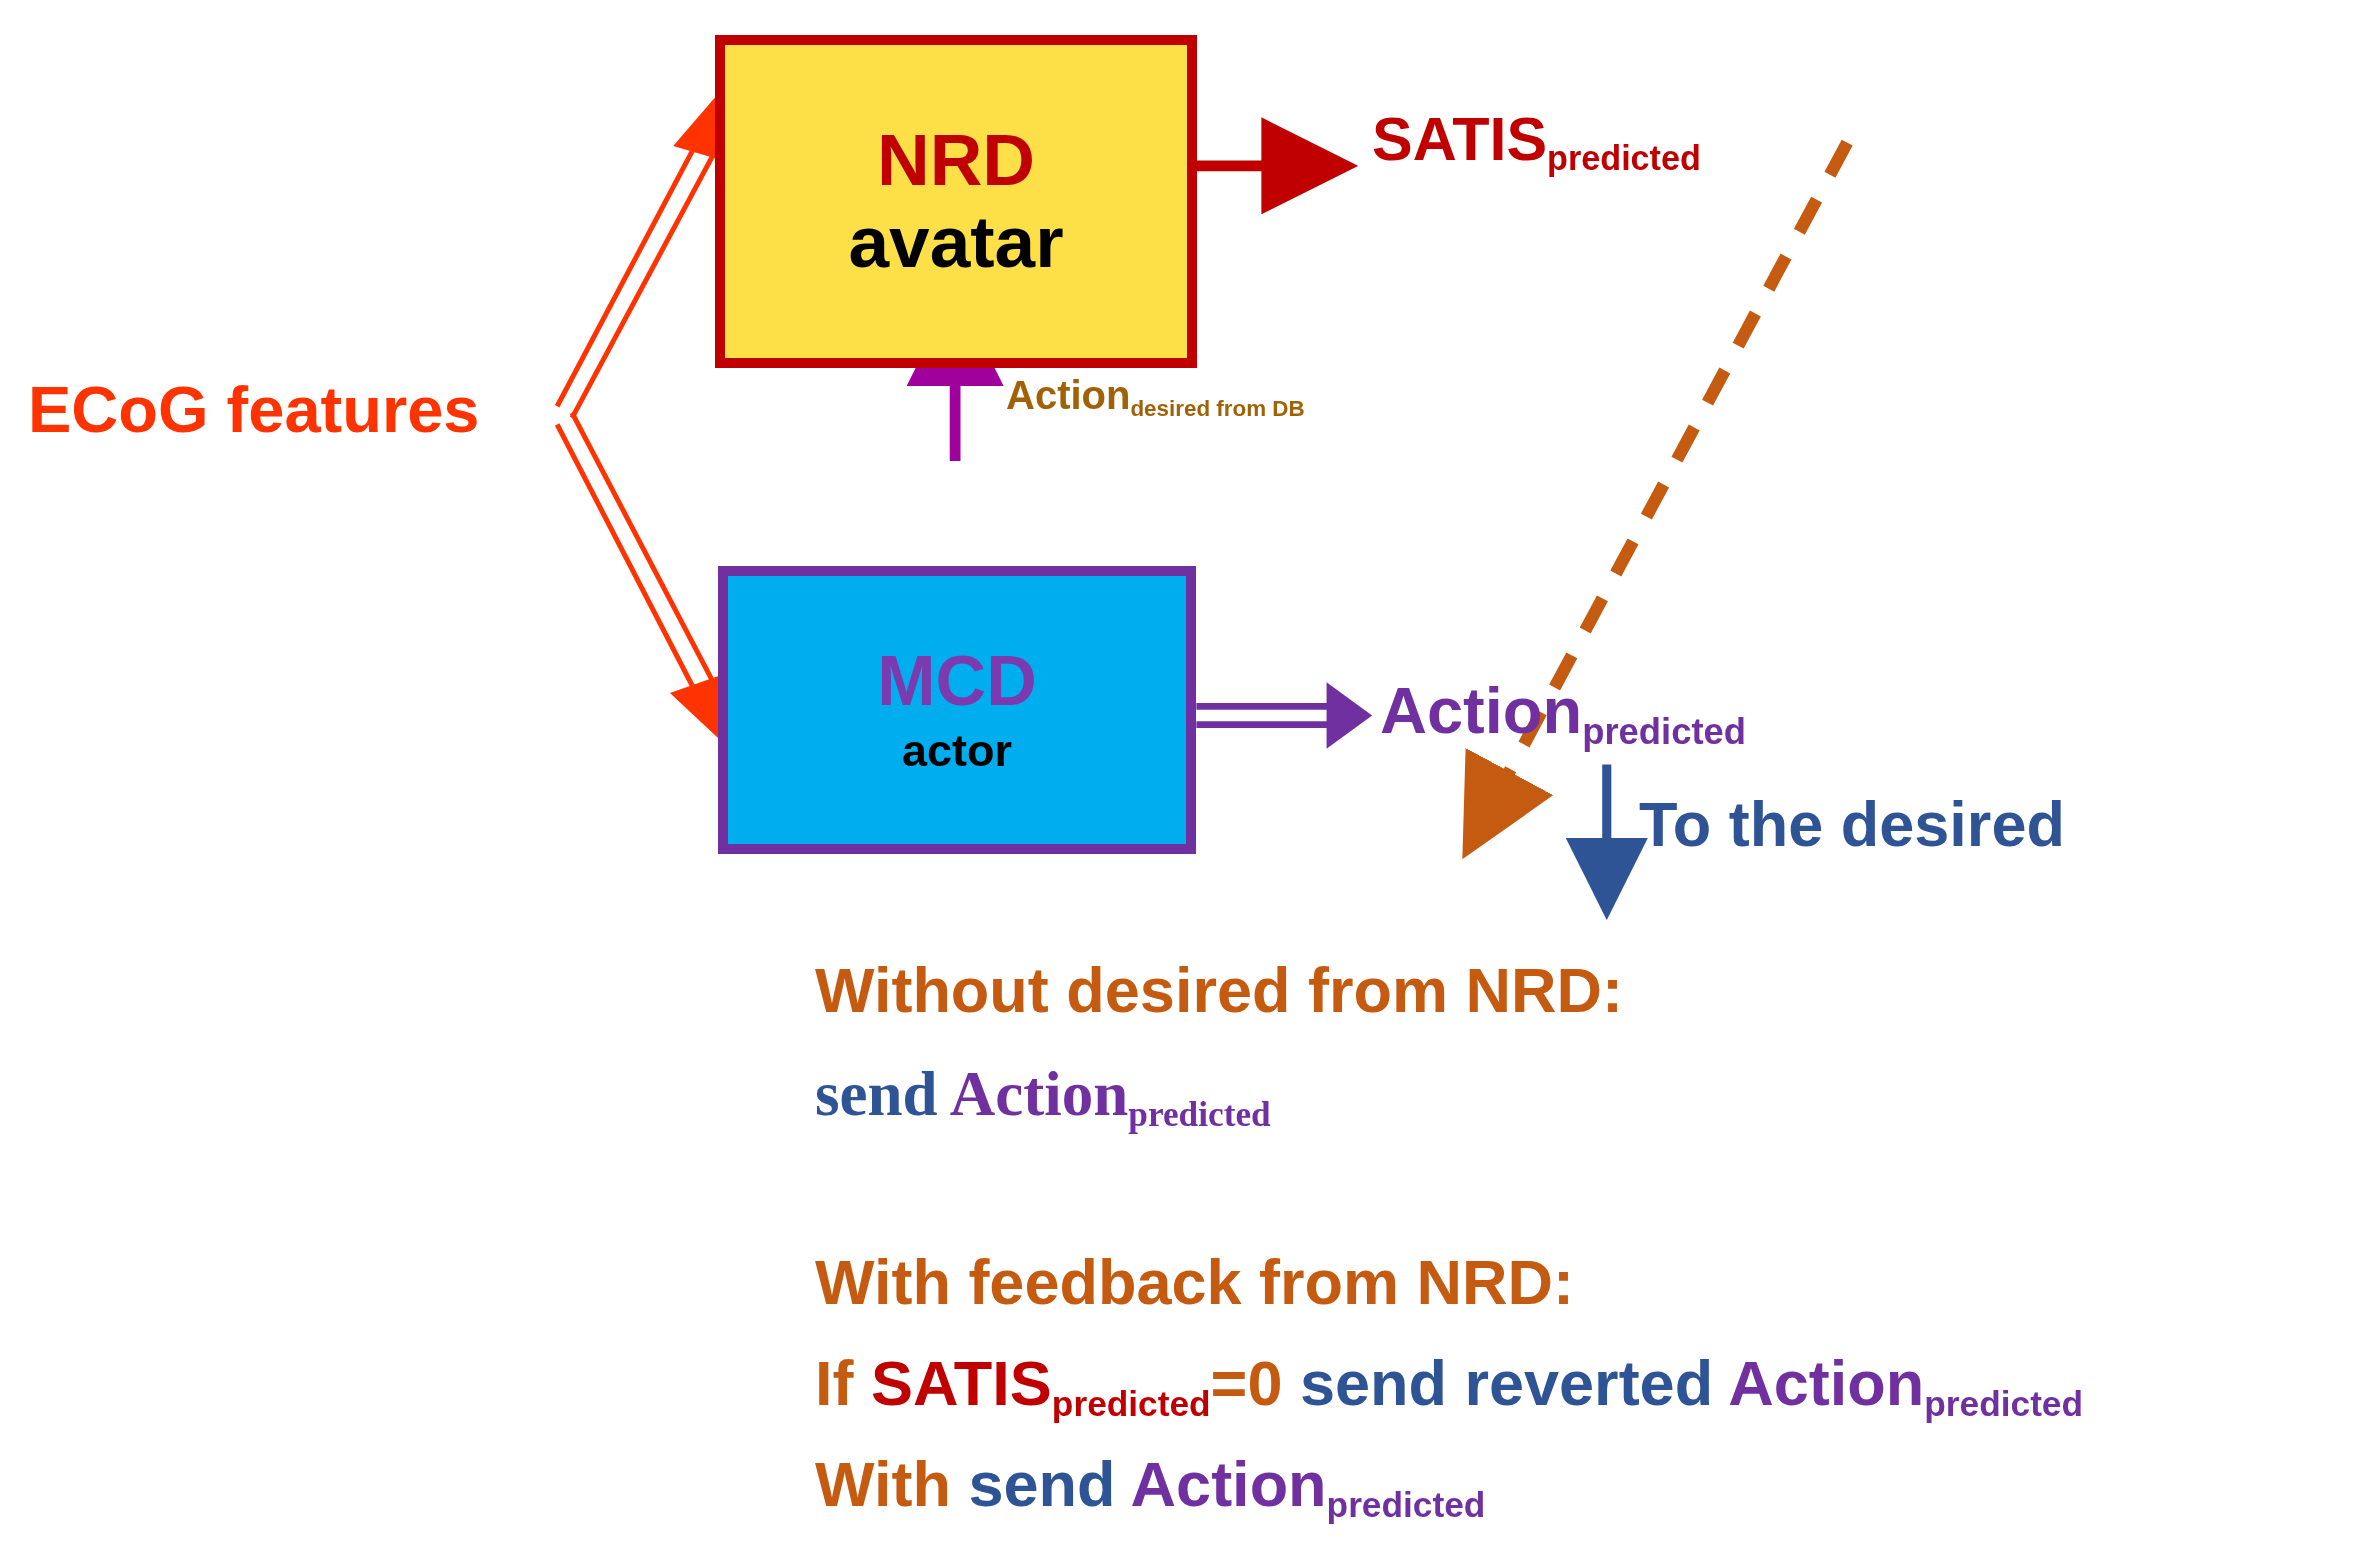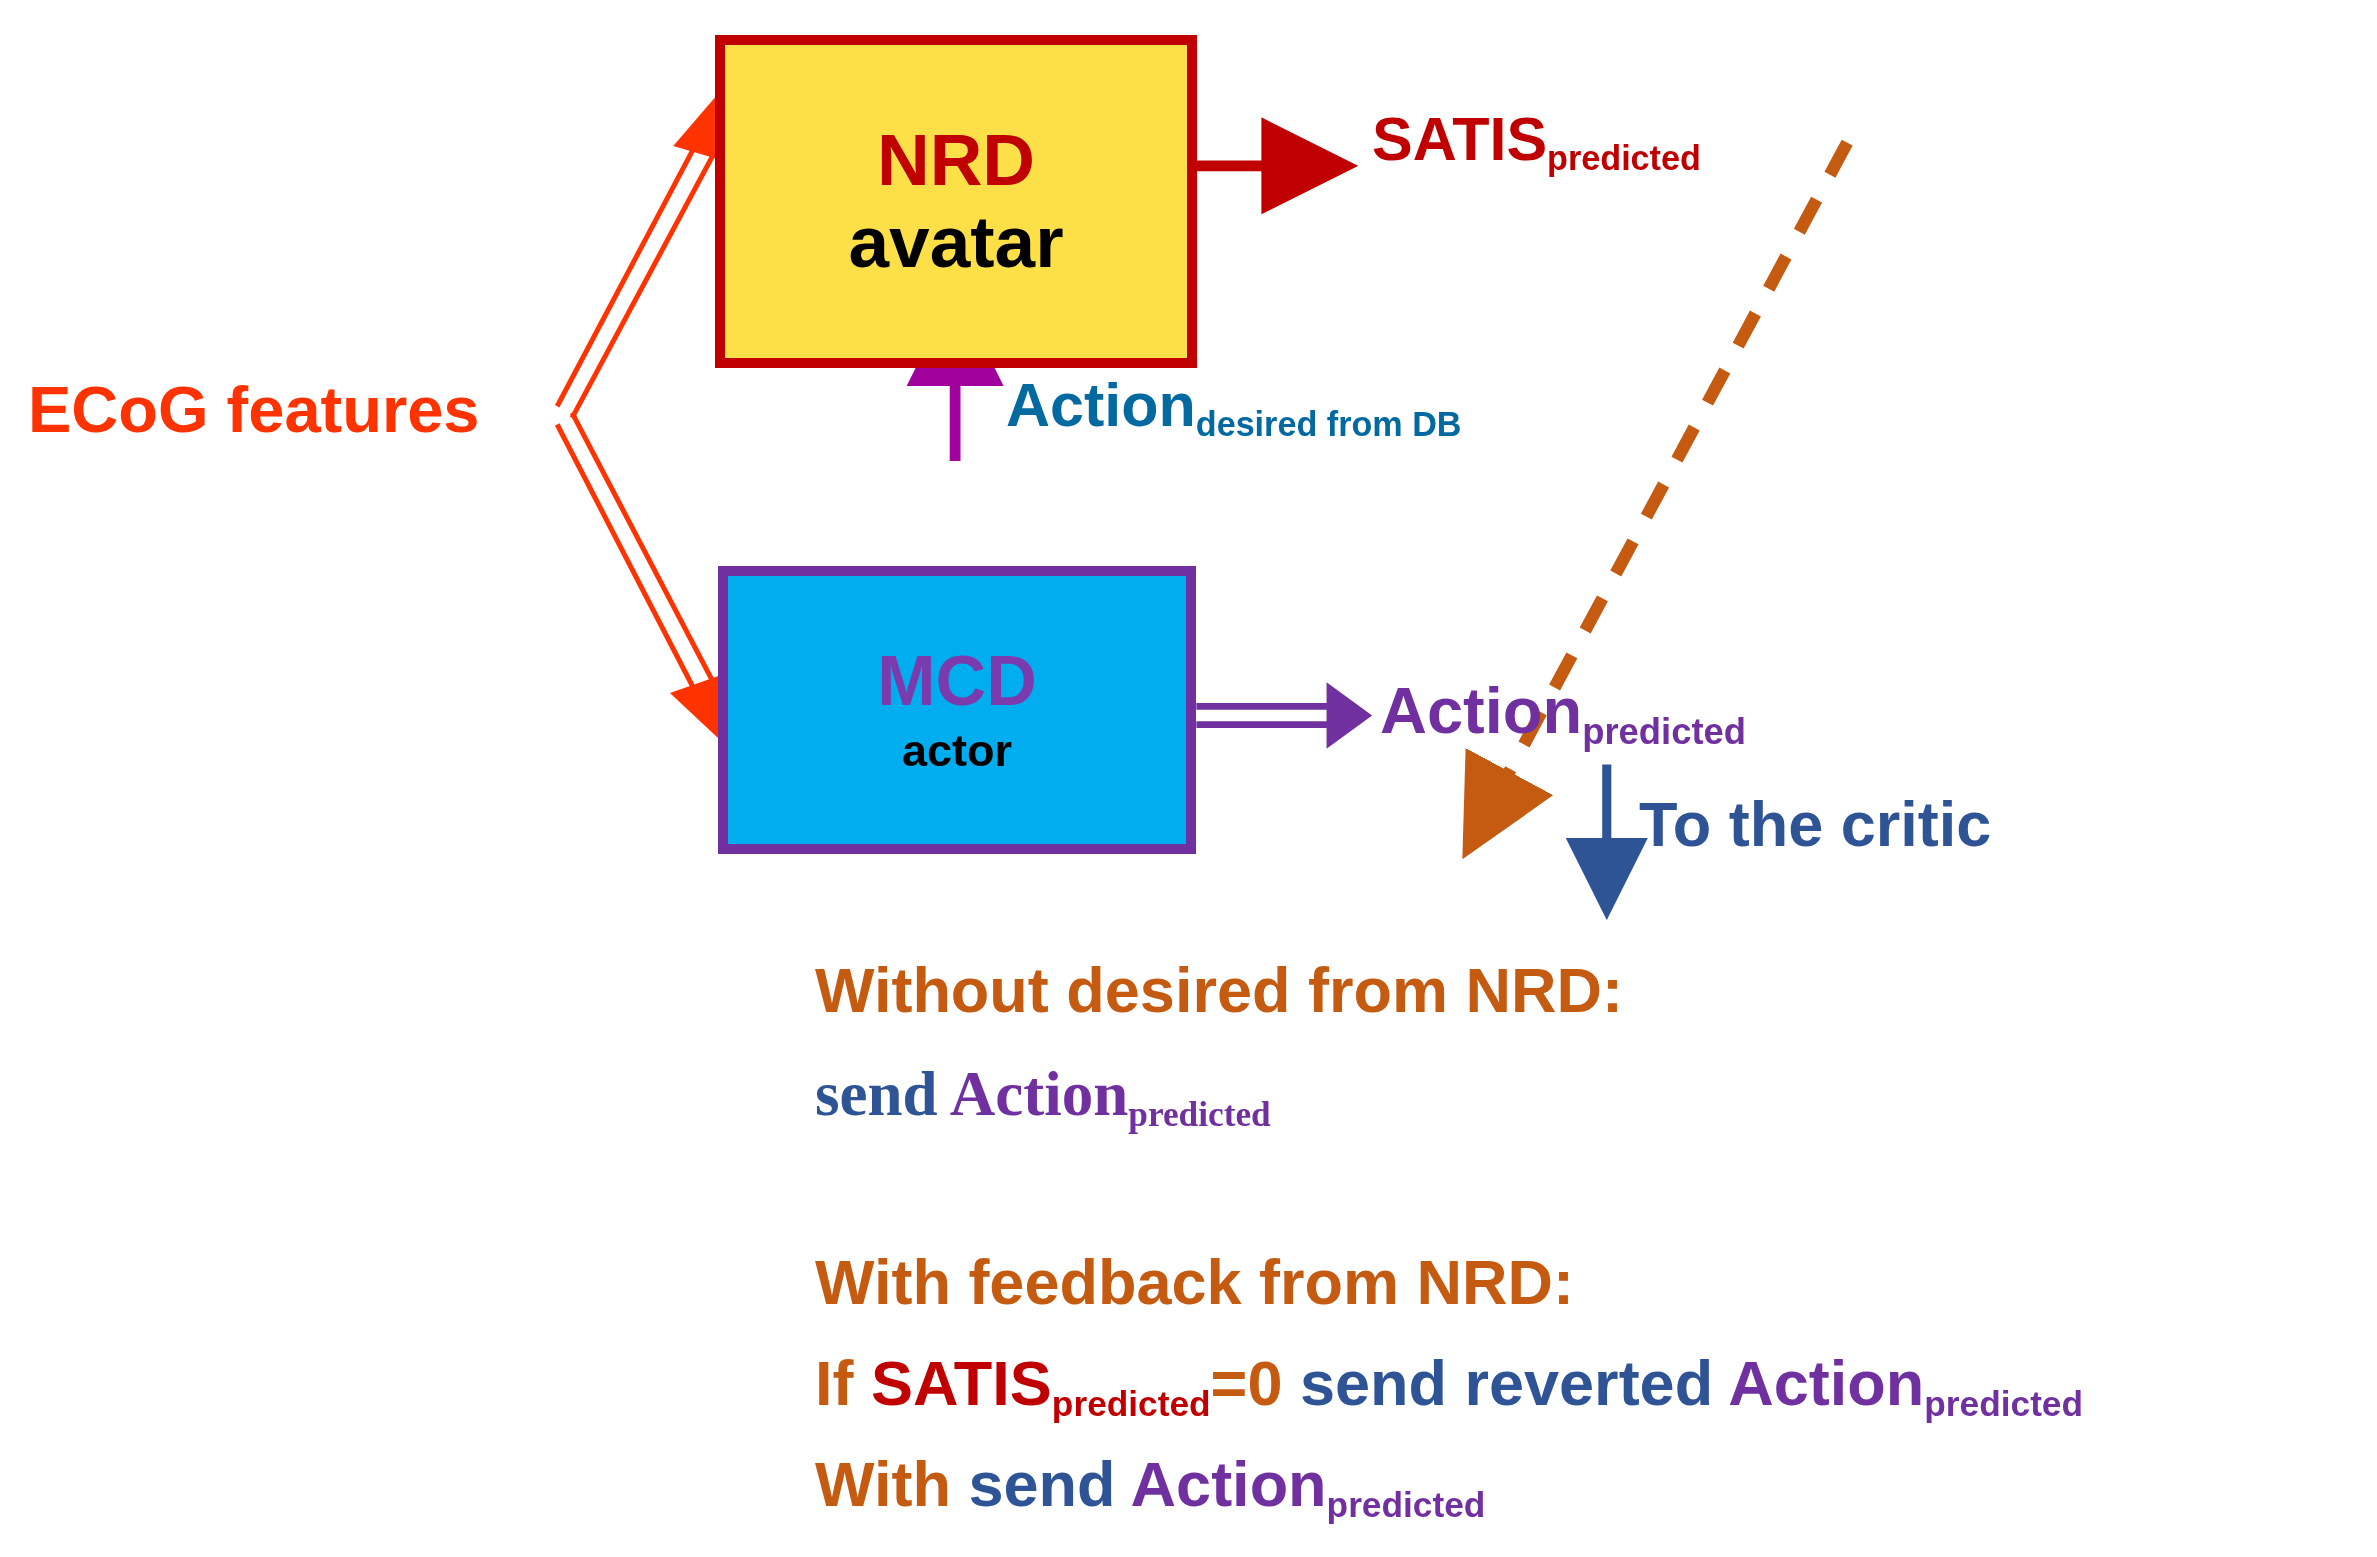--- a/index.html
+++ b/index.html
@@ -87,22 +87,22 @@
   }
   #satis-pred-label {
     left: 1372px;
     top: 109px;
     font-size: 61px;
     color: #C00000;
   }
   #action-desired-label {
     left: 1006px;
     top: 375px;
-    font-size: 61px;
-    color: #0369a1;
+    font-size: 40px;
+    color: #a16207;
   }
   #action-pred-label {
     left: 1380px;
     top: 678px;
     font-size: 65px;
     color: #7030A0;
   }
   #to-avatar-label {
     left: 1639px;
     top: 793px;
@@ -194,21 +194,21 @@
   </div>
 
   <div class="lbl" id="action-desired-label">
     <span>Action</span><span class="sub">desired from DB</span>
   </div>
 
   <div class="lbl" id="action-pred-label">
     <span>Action</span><span class="sub">predicted</span>
   </div>
 
-  <div class="lbl" id="to-avatar-label">To the critic</div>
+  <div class="lbl" id="to-avatar-label">To the desired</div>
 
   <div class="para" id="without-title">Without desired from NRD:</div>
 
   <div class="para" id="without-body">
     <span class="c-blue">send </span><span class="c-purple">Action</span><span class="c-purple sub">predicted</span>
   </div>
 
   <div class="para" id="with-title">With feedback from NRD:</div>
 
   <div class="para" id="with-line1">

